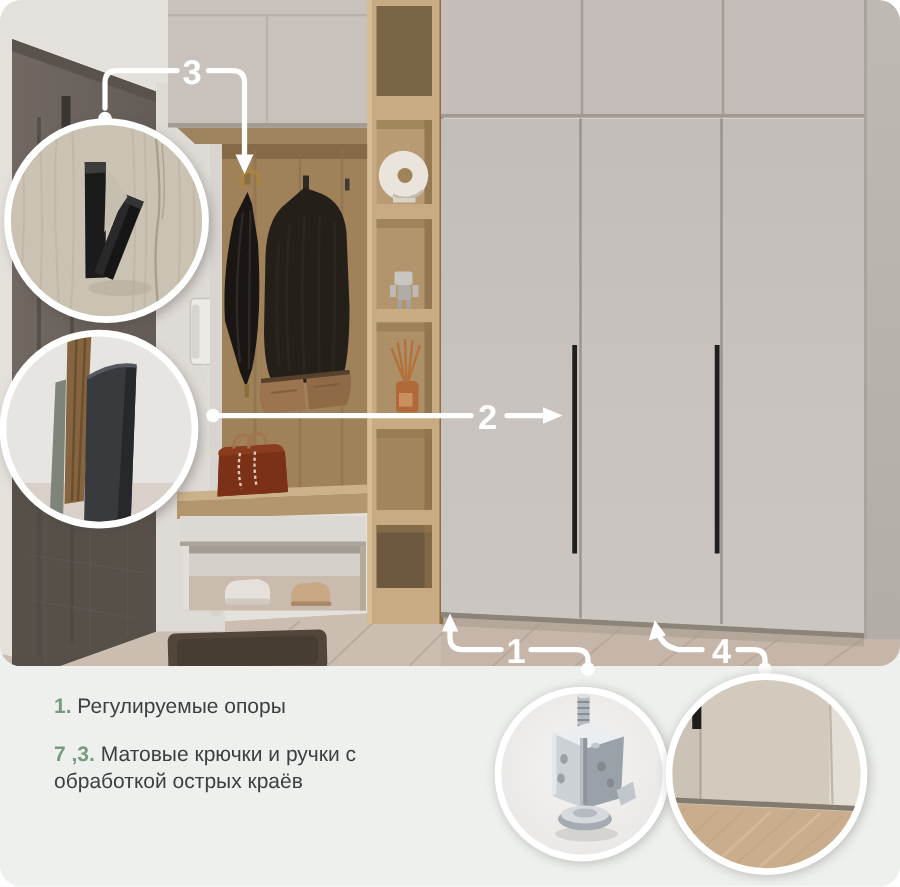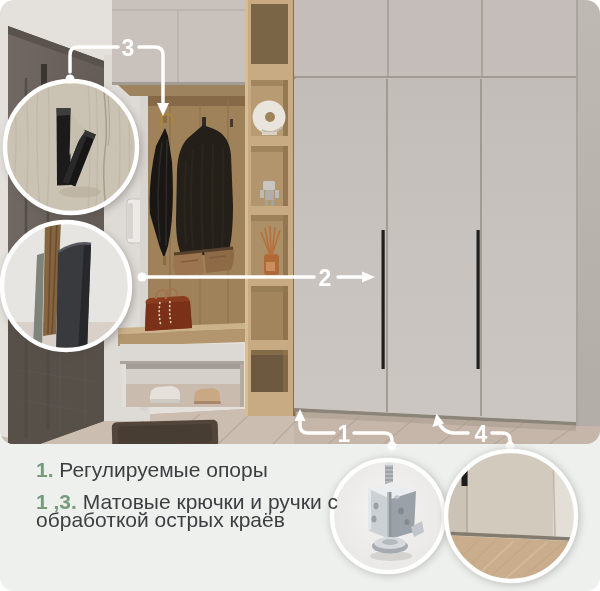--- a/index.html
+++ b/index.html
@@ -1,17 +1,17 @@
 <!DOCTYPE html>
 <html><head>
 <meta charset="utf-8">
 <style>
   html,body{margin:0;padding:0;background:#ffffff;}
   #card{position:relative;width:600px;height:591px;background:#ffffff;overflow:hidden;font-family:"Liberation Sans",sans-serif;}
-  .item{position:absolute;font-size:21px;line-height:18px;color:#3c3f42;letter-spacing:0;}
+  .item{position:absolute;font-size:14px;line-height:18px;color:#3c3f42;letter-spacing:0;}
   .g{color:#789b7e;font-weight:bold;}
 </style>
 </head>
 <body>
 <div id="card">
 <svg width="600" height="591" viewBox="0 0 600 591">
 <defs>
   <filter id="blur5" x="-30%" y="-30%" width="160%" height="160%">
           <feGaussianBlur stdDeviation="4"></feGaussianBlur>
         </filter>
@@ -321,15 +321,15 @@
     <path d="M470 582 L514 541 M502 582 L547 542" stroke="#d8c1a2" stroke-width="2" opacity="0.6"></path>
   </g>
   <circle cx="511" cy="516" r="65" fill="none" stroke="#ffffff" stroke-width="4.5"></circle>
 </g>
 </g>
 </svg>
 
 
 <div class="item" style="left:36px;top:461px;"><span class="g">1.</span>&nbsp;Регулируемые опоры</div>
 
-<div class="item" style="left:36px;top:493px;"><span class="g">1 ,3.</span> Матовые крючки и ручки с<br>обработкой острых краёв</div>
+<div class="item" style="left:36px;top:493px;"><span class="g">7 ,3.</span> Матовые крючки и ручки с<br>обработкой острых краёв</div>
 
 </div>
 
 </body></html>

